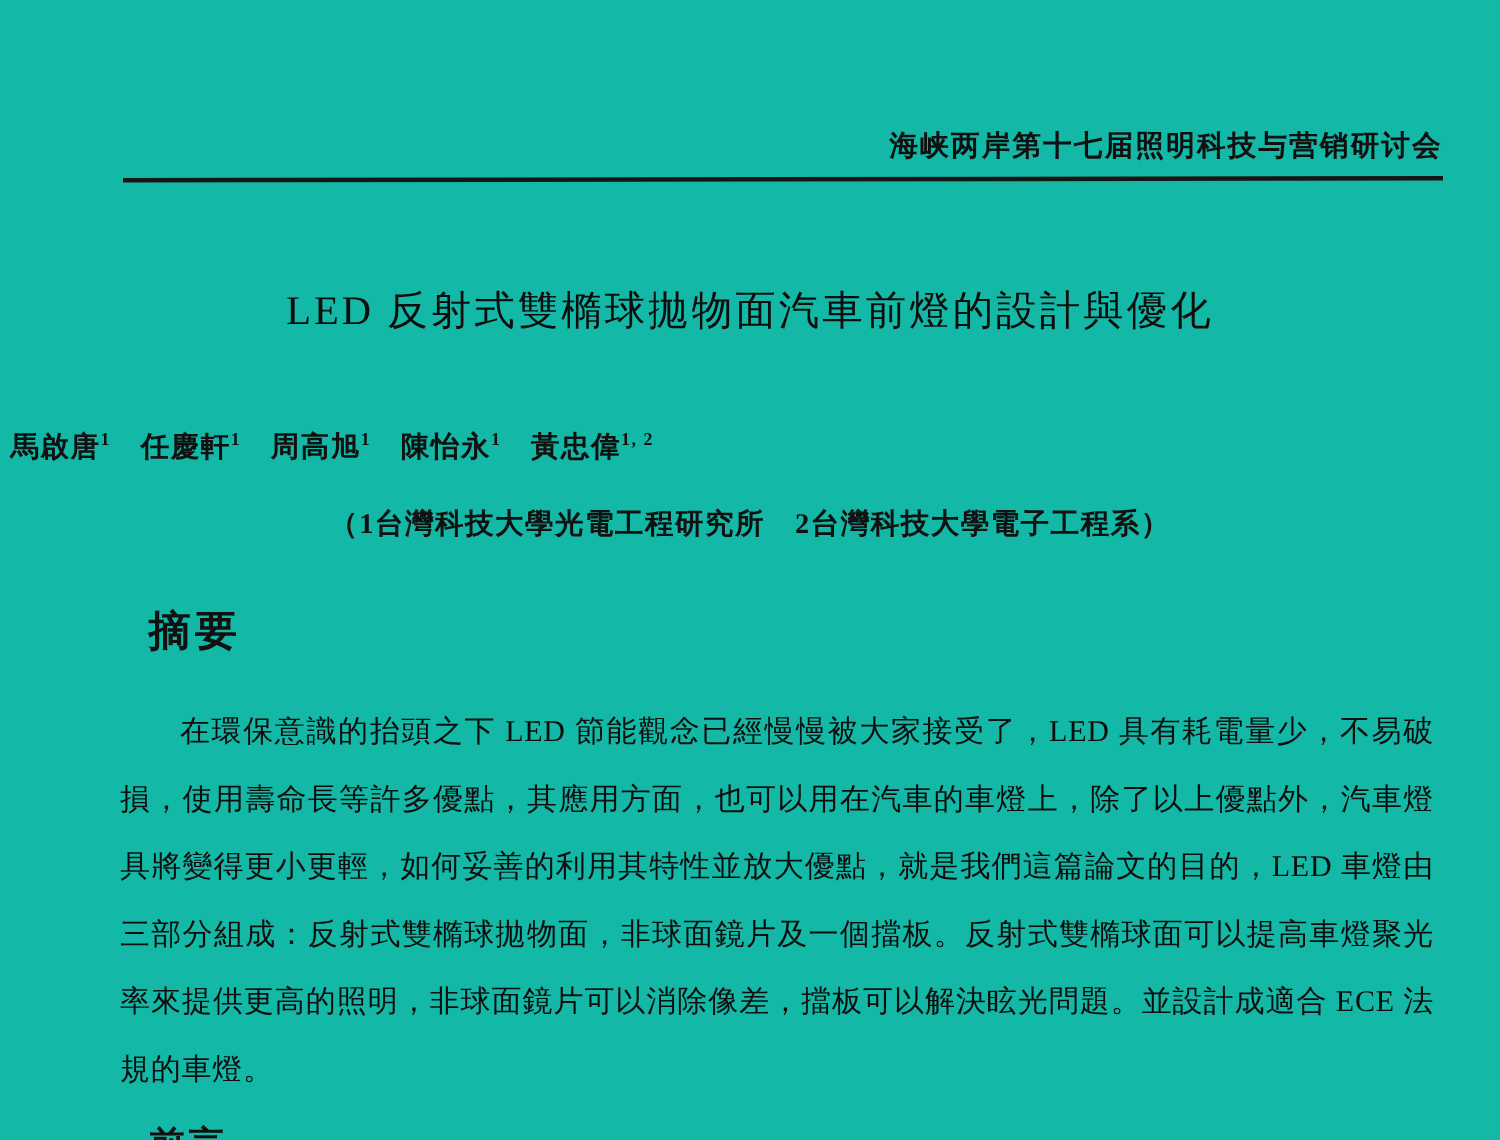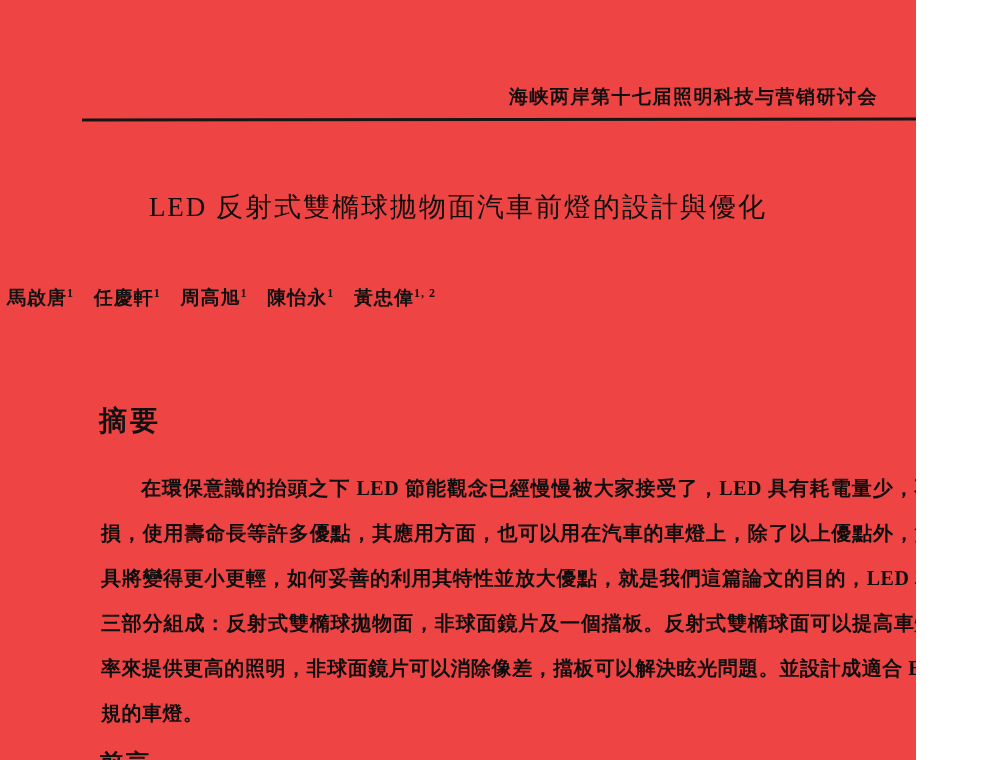--- a/index.html
+++ b/index.html
@@ -2,23 +2,23 @@
 <html><head>
 <meta charset="utf-8">
 <style>
   html, body {
     margin: 0;
     padding: 0;
     background: #ffffff;
   }
   .page {
     position: relative;
-    width: 916px;
+    width: 1000px;
     height: 760px;
-    background: #ef4444;
+    background: #14b8a6;
     color: #111111;
     font-family: "Liberation Serif", "DejaVu Serif", serif;
     overflow: hidden;
   }
   .running-head {
     position: absolute;
     top: 84px;
     right: 38px;
     font-family: "DejaVu Sans", "Liberation Sans", sans-serif;
     font-weight: bold;
@@ -82,29 +82,28 @@
     position: absolute;
     top: 402px;
     left: 99px;
     font-weight: bold;
     font-size: 28px;
     letter-spacing: 3px;
   }
   .abstract-body {
     position: absolute;
     top: 446px;
-    left: 101px;
+    left: 80px;
     width: 876px;
     font-size: 20px;
     line-height: 45px;
     text-align: justify;
     text-indent: 2em;
     letter-spacing: 0.5px;
     color: #0e0e0e;
-    font-weight: bold;
   }
   .next-section-heading {
     position: absolute;
     top: 747px;
     left: 100px;
     height: 13px;
     overflow: hidden;
     font-weight: bold;
     font-size: 23px;
     letter-spacing: 3px;
@@ -122,20 +121,21 @@
   <div class="paper-title">LED 反射式雙橢球拋物面汽車前燈的設計與優化</div>
 
   <div class="authors-line">
     <span class="author"><span>馬啟唐</span><sup>1</sup></span>
     <span class="author"><span>任慶軒</span><sup>1</sup></span>
     <span class="author"><span>周高旭</span><sup>1</sup></span>
     <span class="author"><span>陳怡永</span><sup>1</sup></span>
     <span class="author"><span>黃忠偉</span><sup>1, 2</sup></span>
   </div>
 
+  <div class="affiliation-line">（1台灣科技大學光電工程研究所　2台灣科技大學電子工程系）</div>
 
   <div class="abstract-heading">摘要</div>
 
   <p class="abstract-body">在環保意識的抬頭之下 LED 節能觀念已經慢慢被大家接受了，LED 具有耗電量少，不易破損，使用壽命長等許多優點，其應用方面，也可以用在汽車的車燈上，除了以上優點外，汽車燈具將變得更小更輕，如何妥善的利用其特性並放大優點，就是我們這篇論文的目的，LED 車燈由三部分組成：反射式雙橢球拋物面，非球面鏡片及一個擋板。反射式雙橢球面可以提高車燈聚光率來提供更高的照明，非球面鏡片可以消除像差，擋板可以解決眩光問題。並設計成適合 ECE 法規的車燈。</p>
 
   <div class="next-section-heading">前言</div>
 
 </div>
 
 </body></html>

